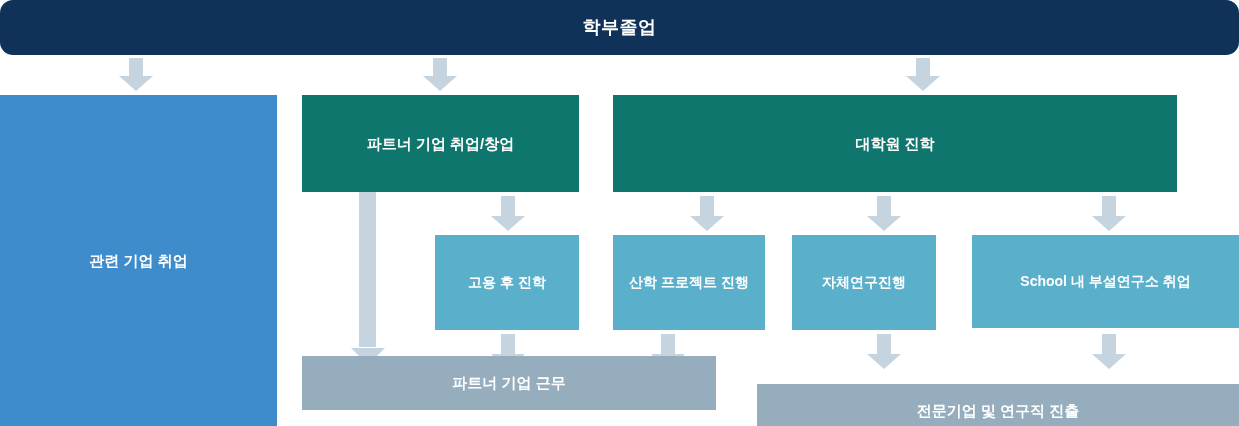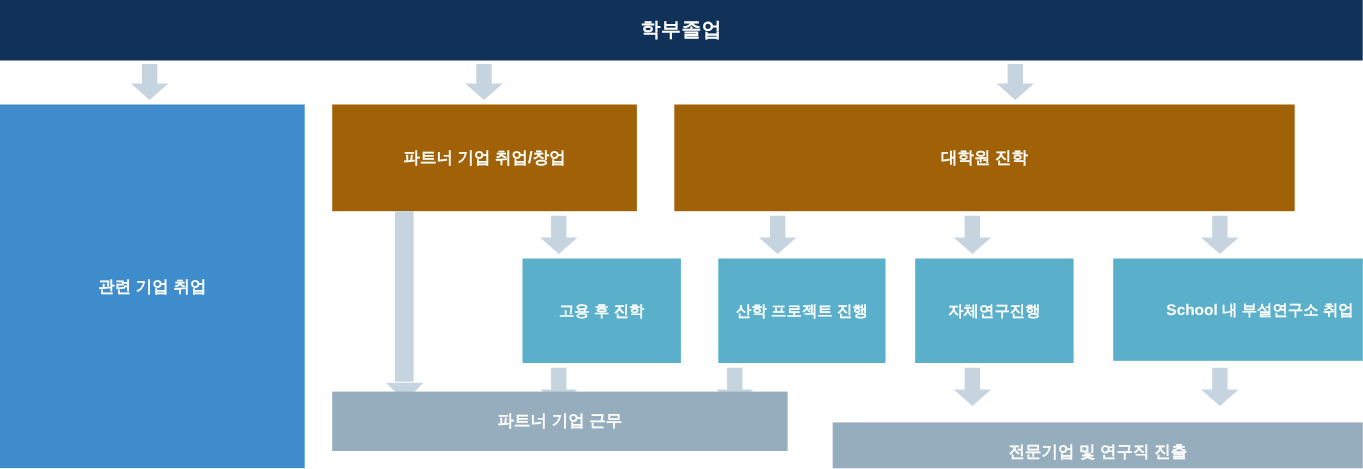--- a/index.html
+++ b/index.html
@@ -32,48 +32,47 @@
     background: #103259;
     font-size: 18px;
     letter-spacing: 0.5px;
   }
   .blue-left {
     background: #3e8ccb;
     font-size: 15px;
     align-items: center;
   }
   .indigo {
-    background: #a16207;
+    background: #0f766e;
     font-size: 15px;
     text-align: right;
   }
   .teal {
     background: #5aafcb;
     font-size: 14px;
-    margin-left: 40px;
   }
   .steel {
     background: #96adbd;
     font-size: 15px;
   }
   .arrow {
     position: absolute;
   }
   .arrow svg { display: block; }
   .vline {
     position: absolute;
     background: #c6d4e0;
   }
 </style>
 </head>
 <body>
 
 <div id="diagram">
 
-  <div class="box title-box" style="left:0px; top:0px; width:1239px; height:55px;">
+  <div class="box title-box" style="left:0px; top:0px; width:1239px; height:55px;border-radius:13px;">
     <span>학부졸업</span>
   </div>
 
   <div class="arrow" style="left:118px; top:58px; width:36px; height:34px;">
     <svg width="36" height="34" viewBox="0 0 36 34">
         <polygon points="11,0 25,0 25,18 35,18 18,33 1,18 11,18" fill="#c6d4e0"></polygon>
       </svg>
   </div>
   <div class="arrow" style="left:422px; top:58px; width:36px; height:34px;">
     <svg width="36" height="34" viewBox="0 0 36 34">

